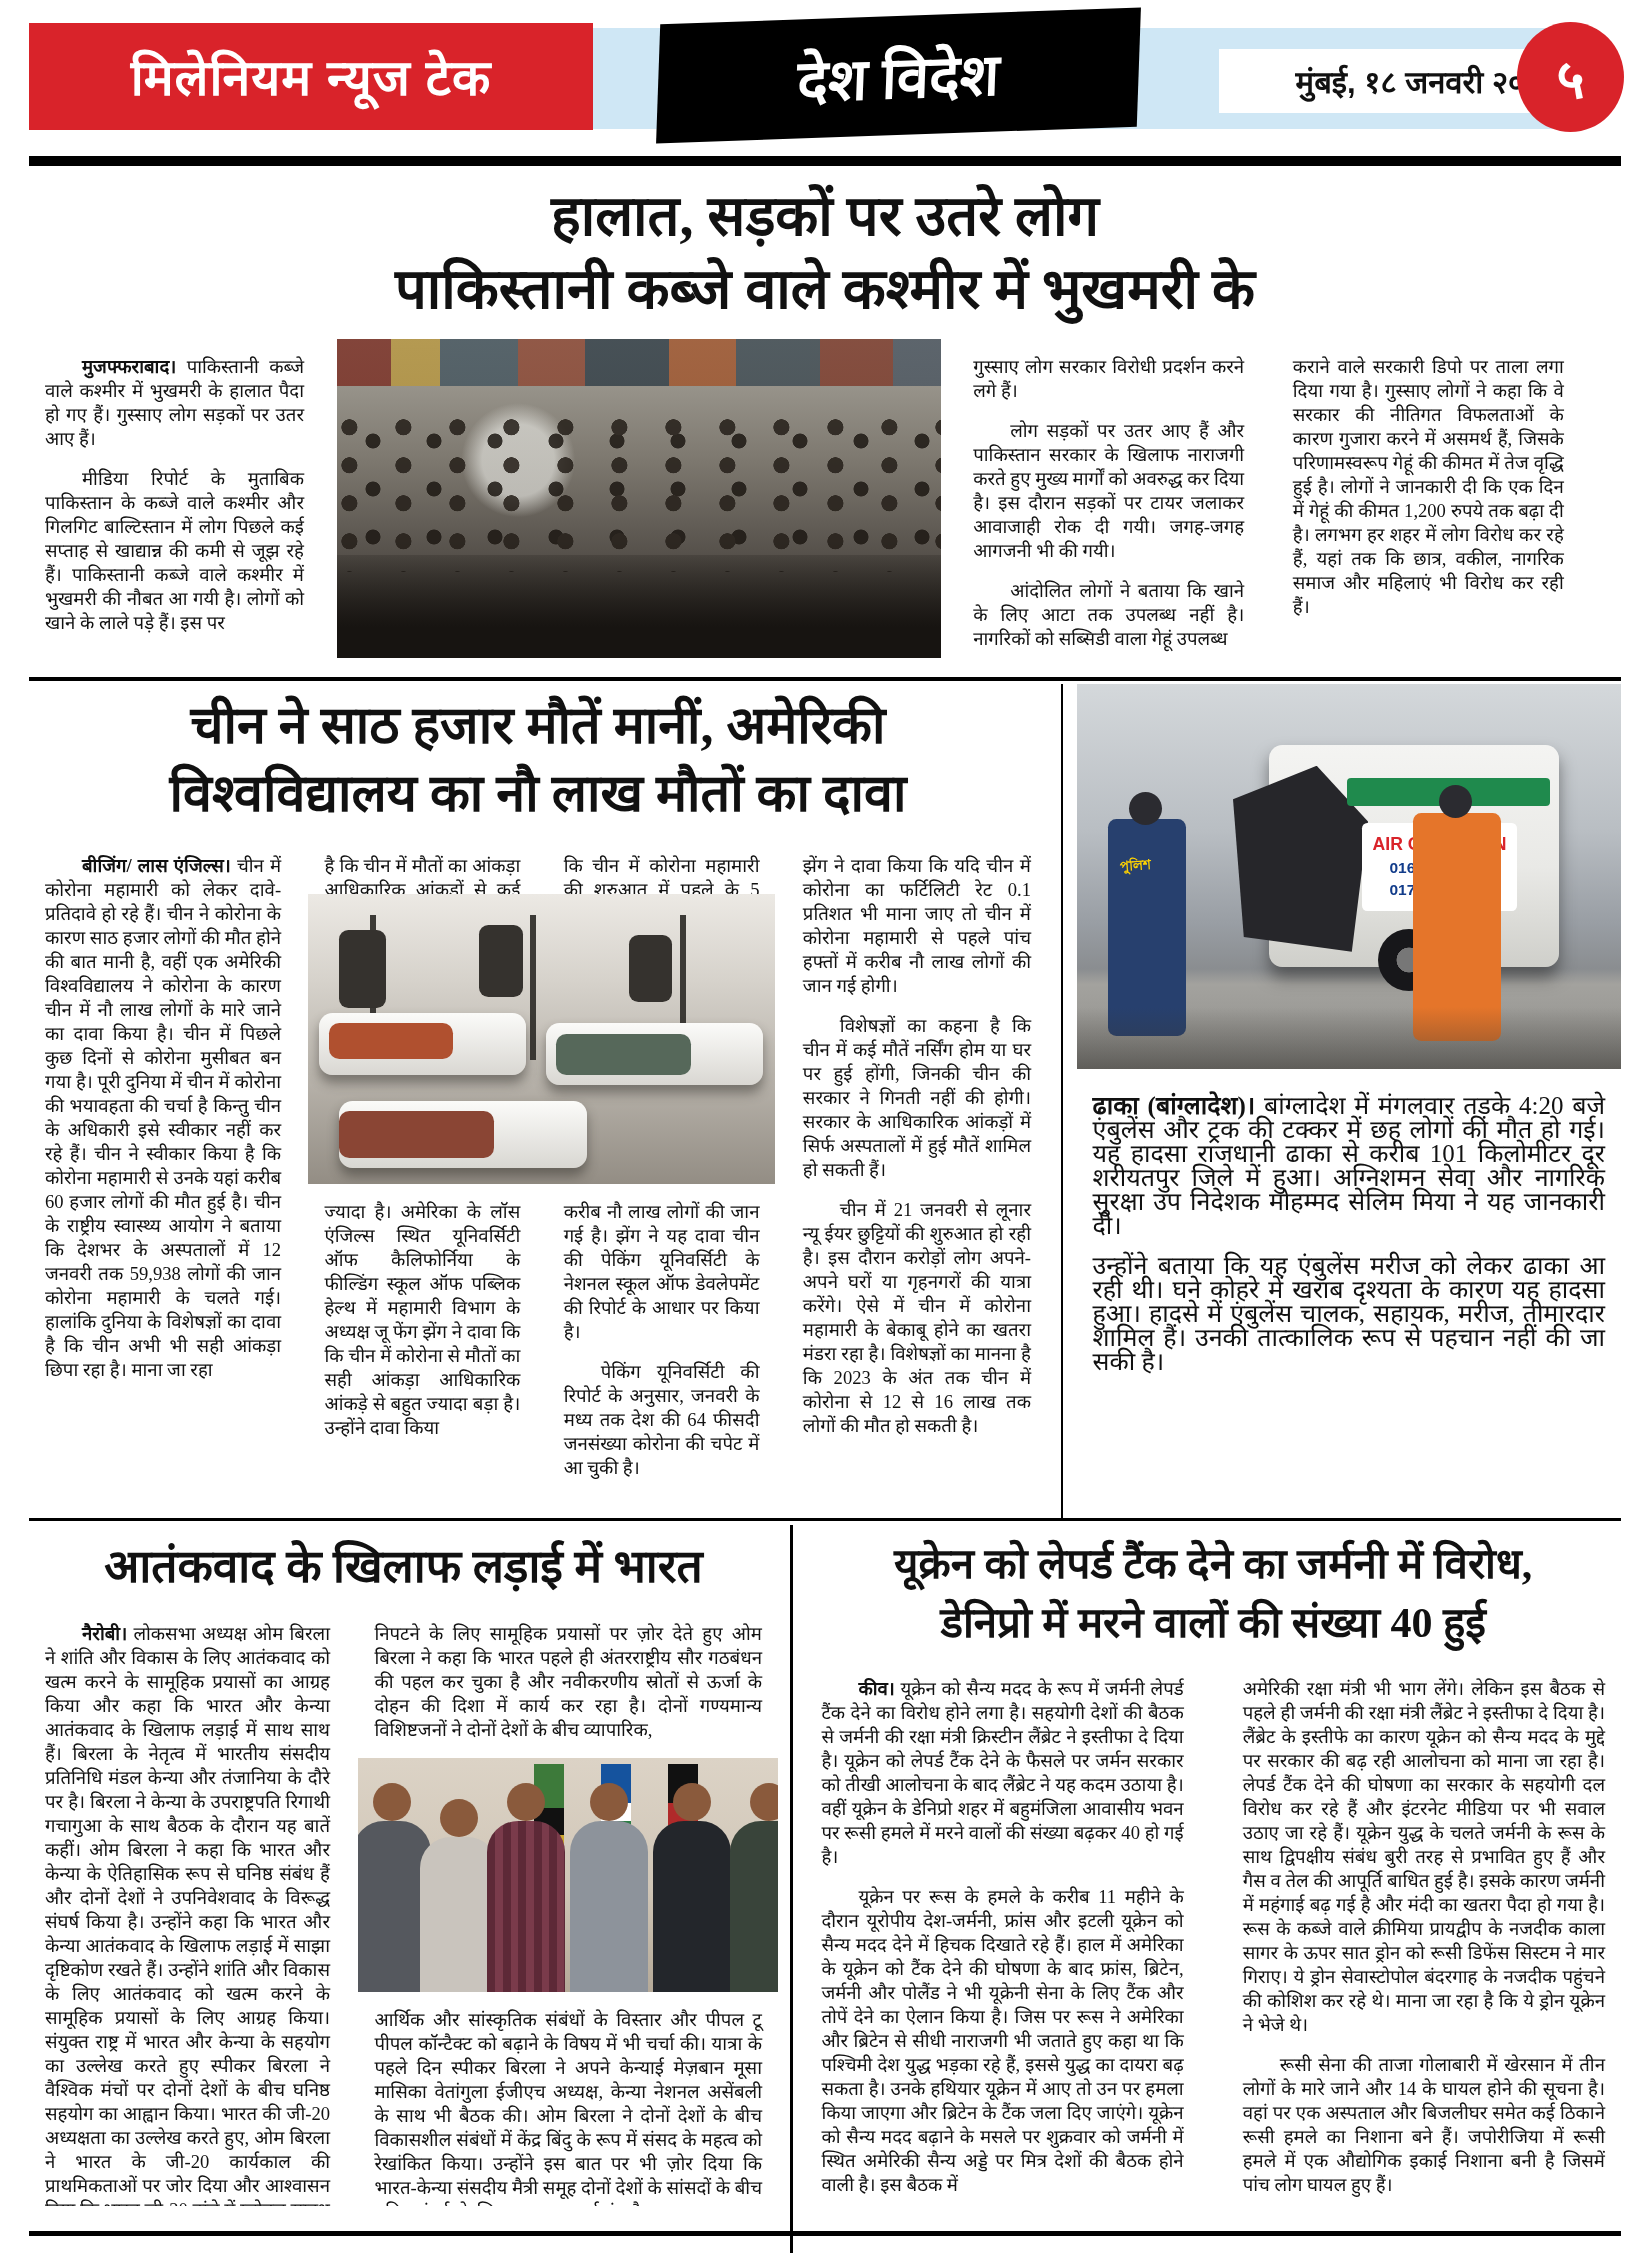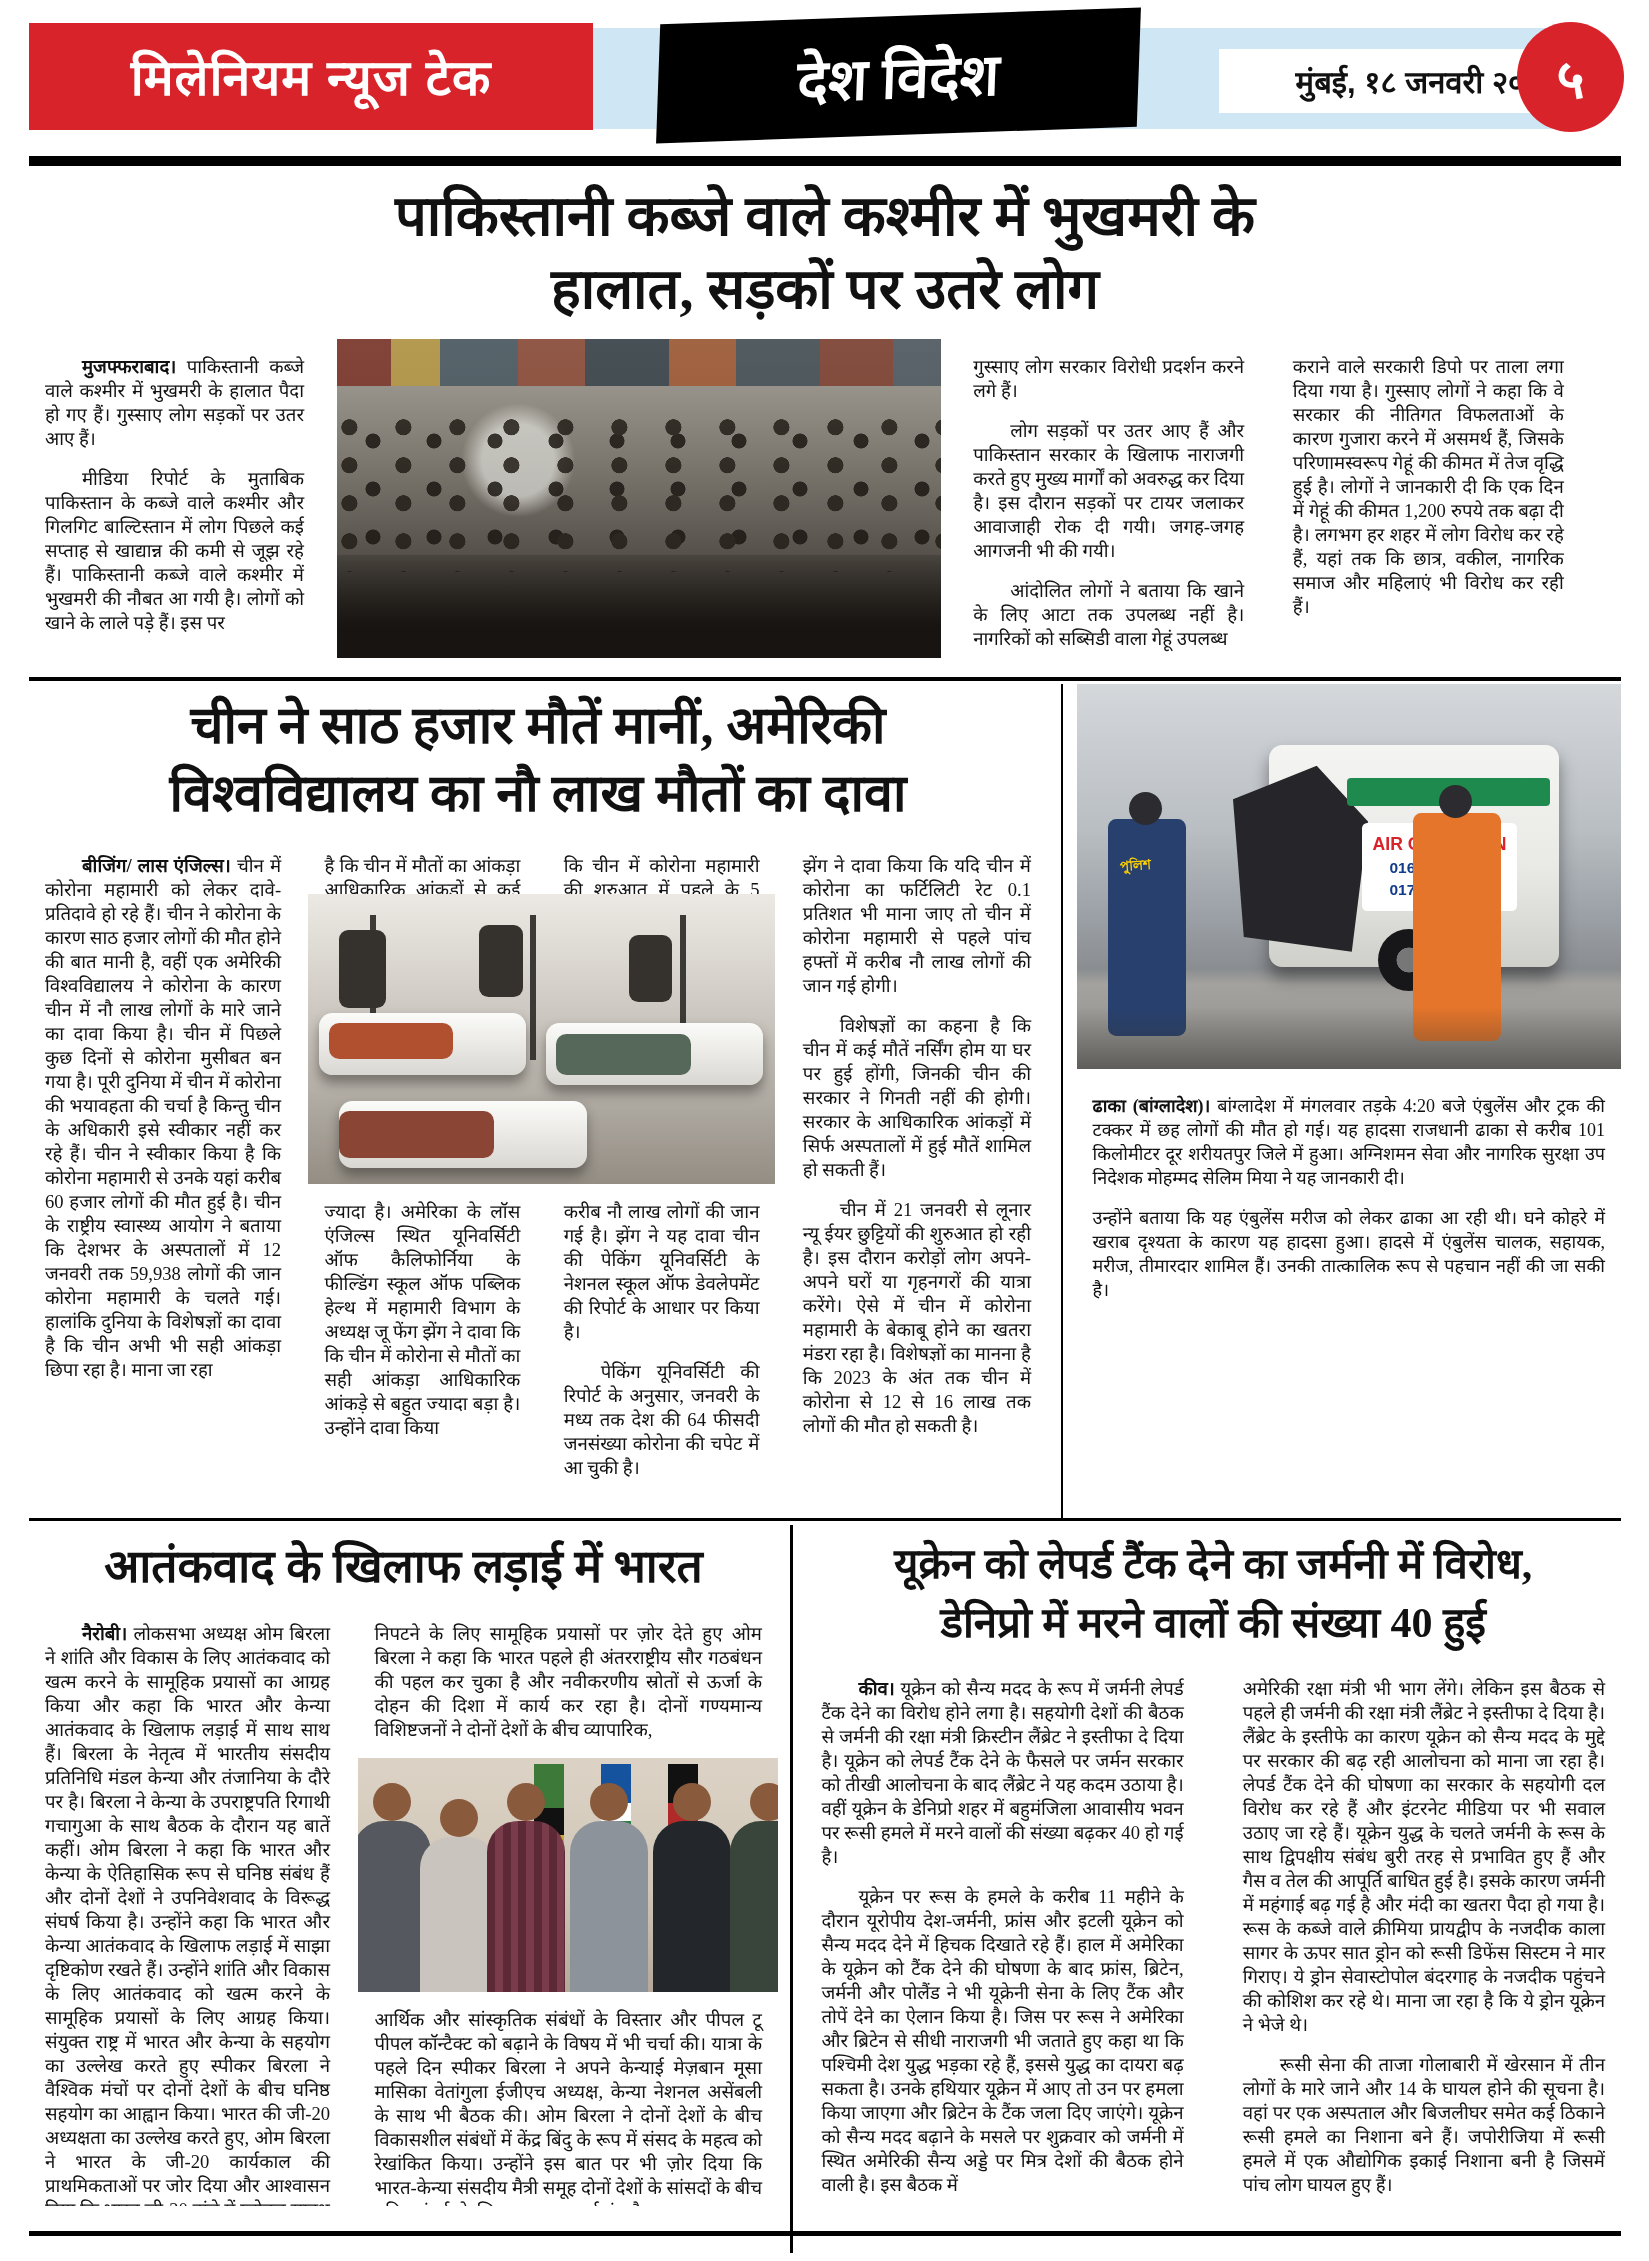--- a/index.html
+++ b/index.html
@@ -56,21 +56,21 @@
   .art2{width:1018px;}
   .a2-body{display:flex;gap:11.4px;height:676px;}
   .a2c1{width:270px;}
   .a2mid{width:467px;display:flex;flex-direction:column;}
   .a2mid-top,.a2mid-bot{display:flex;gap:11.4px;}
   .a2mid-top .tcol,.a2mid-bot .tcol{width:228px;}
   .a2mid-top{height:56px;}
   .a2mid-bot{flex:1;}
   .a2c4{width:262px;}
   .art3{flex:1;display:flex;flex-direction:column;}
-  .a3-body{margin-top:9.3px;font-size:18px;line-height:24px;}
+  .a3-body{margin-top:9.3px;font-size:25px;line-height:24px;}
   
   .row45{display:flex;gap:12.4px;margin-top:4.1px;height:728px;}
   .art4{width:749px;}
   .a4-body{display:flex;gap:12.4px;height:600px;}
   .a4c1{width:317px;}
   .a4wide{flex:1;display:flex;flex-direction:column;}
   .a4wide .tcol{overflow:hidden;}
   .a4top{height:152px;}
   .a4bot{flex:1;}
   .art5{flex:1;}
@@ -140,22 +140,22 @@
     <div class="blue-strip"></div>
     <div class="brand">मिलेनियम न्यूज टेक</div>
     <div class="section-box">देश विदेश</div>
     <div class="date-box">मुंबई, १८ जनवरी २०२३</div>
     <div class="page-num">५</div>
   </header>
   <div class="rule thick"></div>
 
   <article>
     <h1 class="hl hl1">
+      <span>हालात, सड़कों पर उतरे लोग</span>
       <span>पाकिस्तानी कब्जे वाले कश्मीर में भुखमरी के</span>
-      <span>हालात, सड़कों पर उतरे लोग</span>
     </h1>
     <div class="a1-body">
       <div class="tcol a1c1">
         <p><span class="lead">मुजफ्फराबाद।</span><span> पाकिस्तानी कब्जे वाले कश्मीर में भुखमरी के हालात पैदा हो गए हैं। गुस्साए लोग सड़कों पर उतर आए हैं।</span></p>
         <p>मीडिया रिपोर्ट के मुताबिक पाकिस्तान के कब्जे वाले कश्मीर और गिलगिट बाल्टिस्तान में लोग पिछले कई सप्ताह से खाद्यान्न की कमी से जूझ रहे हैं। पाकिस्तानी कब्जे वाले कश्मीर में भुखमरी की नौबत आ गयी है। लोगों को खाने के लाले पड़े हैं। इस पर</p>
       </div>
       <div class="photo ph1">
         <div class="signs"></div>
         <div class="heads"></div>
         <div class="mass"></div>

